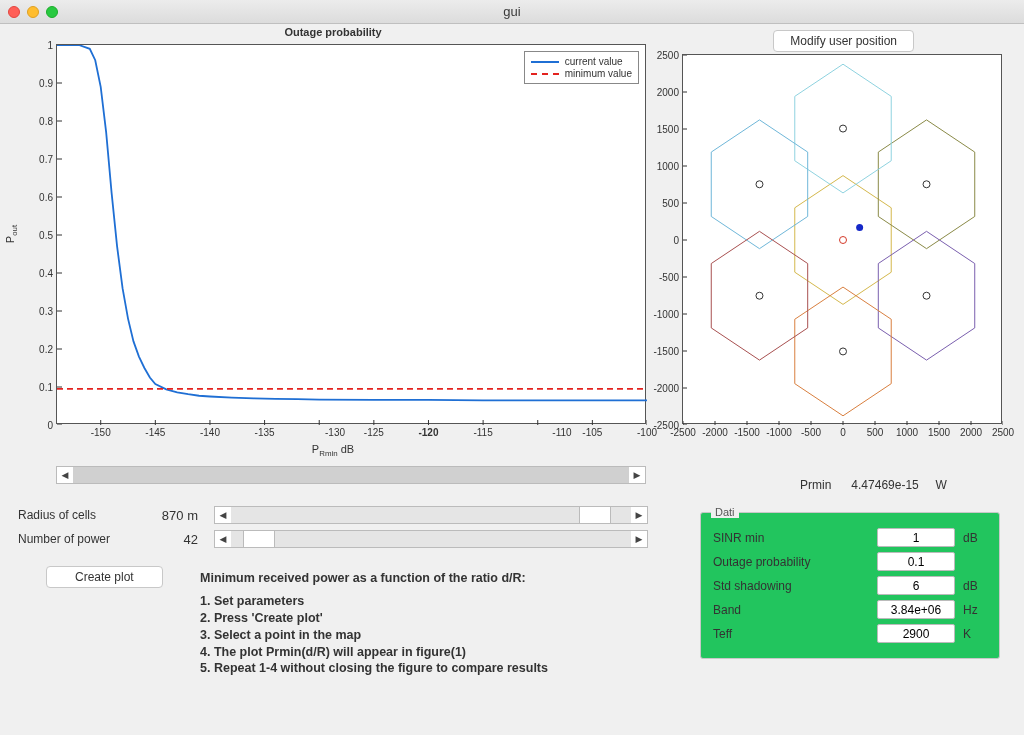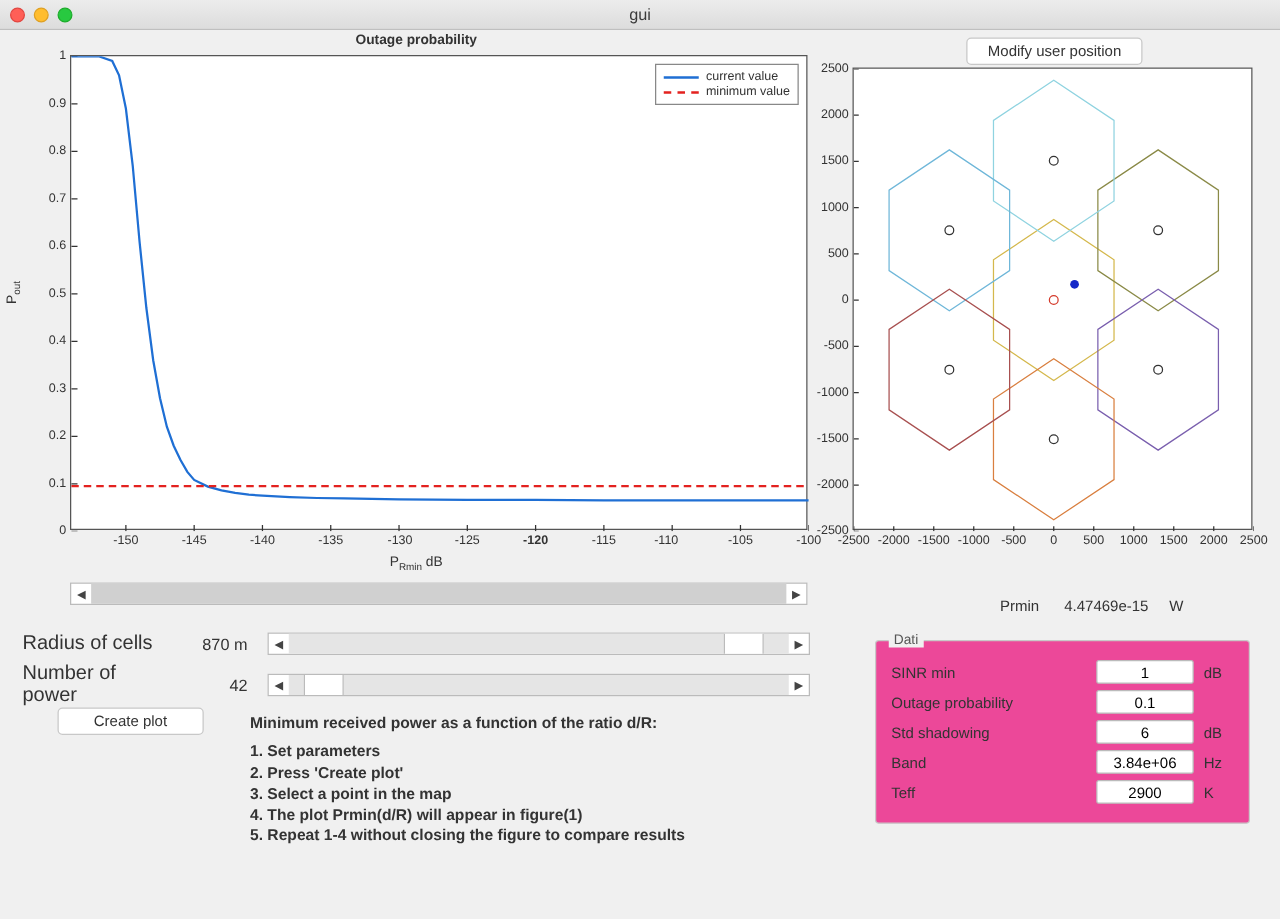--- a/index.html
+++ b/index.html
@@ -27,30 +27,30 @@
   .legend { position:absolute; right:6px; top:6px; background:#fff; border:1px solid #888; padding:3px 6px; font-size:10px; }
   .legend-row { display:flex; align-items:center; gap:6px; margin:1px 0; }
   .legend-swatch { width:28px; height:0; border-top-width:2px; border-top-style:solid; }
   .right-panel { position:absolute; left:682px; top:54px; width:320px; }
   .hex-axes { width:320px; height:370px; background:#fff; border:1px solid #555; position:relative; }
   .hscroll { display:flex; align-items:center; height:18px; margin-top:6px; border:1px solid #bbb; background:#fff; }
   .hscroll .arrow { width:16px; height:16px; display:flex; align-items:center; justify-content:center; font-size:9px; color:#444; cursor:pointer; }
   .hscroll .track { flex:1; background:#e5e5e5; height:16px; position:relative; }
   .hscroll .thumb { position:absolute; top:0; bottom:0; background:#d0d0d0; }
   .row { display:flex; align-items:center; gap:10px; margin-top:6px; }
-  .lbl { width:110px; font-size:16px; }
+  .lbl { width:110px; font-size:12px; }
   .value { width:60px; font-size:13px; text-align:right; margin-right:6px; }
   .slider { flex:1; display:flex; align-items:center; height:18px; border:1px solid #bbb; background:#fff; }
   .slider .arrow { width:16px; height:16px; display:flex; align-items:center; justify-content:center; font-size:9px; color:#444; cursor:pointer; }
   .slider .track { flex:1; background:#e5e5e5; height:16px; position:relative; }
   .slider .thumb { position:absolute; top:0; bottom:0; width:34px; background:#fff; border-left:1px solid #bbb; border-right:1px solid #bbb; }
   .instr-block { position:absolute; left:200px; top:570px; width:430px; font-size:12.5px; line-height:1.35; color:#333;font-weight:bold; }
   .instr-title { margin-bottom:6px; }
   .prmin-line { position:absolute; left:800px; top:478px; font-size:12px; }
-  .dati-panel { position:absolute; left:700px; top:512px; width:300px; border:1px solid #c8c8c8; border-radius:3px; padding:10px 12px 10px 12px; background:#ec4899; }
+  .dati-panel { position:absolute; left:700px; top:512px; width:300px; border:1px solid #c8c8c8; border-radius:3px; padding:10px 12px 10px 12px; background:#22c55e; }
   .dati-panel .legend-title { position:absolute; top:-7px; left:10px; background:#f0f0f0; padding:0 4px; font-size:11px; color:#555; }
   .dati-row { display:flex; align-items:center; margin:5px 0; gap:8px; }
   .dati-row .dlbl { flex:1; font-size:12px; }
   .dati-row input { width:78px; height:19px; text-align:center; font-size:12px; border:1px solid #bbb; background:#fff; border-radius:2px; }
   .dati-row .unit { width:24px; text-align:left; font-size:12px; }
   .create-plot-wrap { position:absolute; left:46px; top:566px; }
   svg { display:block; }
   sub { font-size:0.72em; }
 </style>
 </head>
@@ -86,25 +86,25 @@
             <span style="top: 114px;">0.7</span>
             <span style="top: 76px;">0.8</span>
             <span style="top: 38px;">0.9</span>
             <span style="top: 0px;">1</span>
           </div>
         <div class="ticks-x" id="xTicks">
             <span style="left: 43.7037px;">-150</span>
             <span style="left: 98.3333px;">-145</span>
             <span style="left: 152.963px;">-140</span>
             <span style="left: 207.593px;">-135</span>
-            <span style="left: 263px;">-130</span>
+            <span style="left: 278px;">-130</span>
             <span style="left: 316.852px;">-125</span>
             <span style="left: 371.481px; font-weight: bold;">-120</span>
             <span style="left: 426.111px;">-115</span>
-            <span style="left: 476px;">-110</span>
+            <span style="left: 505px;">-110</span>
             <span style="left: 535.37px;">-105</span>
             <span style="left: 590px;">-100</span>
           </div>
         <svg id="outageSvg" width="590" height="380" viewBox="0 0 590 380" preserveAspectRatio="none">
             <line x1="0" x2="5" y1="380" y2="380" stroke="#333"></line>
             <line x1="0" x2="5" y1="342" y2="342" stroke="#333"></line>
             <line x1="0" x2="5" y1="304" y2="304" stroke="#333"></line>
             <line x1="0" x2="5" y1="266" y2="266" stroke="#333"></line>
             <line x1="0" x2="5" y1="228" y2="228" stroke="#333"></line>
             <line x1="0" x2="5" y1="190" y2="190" stroke="#333"></line>

